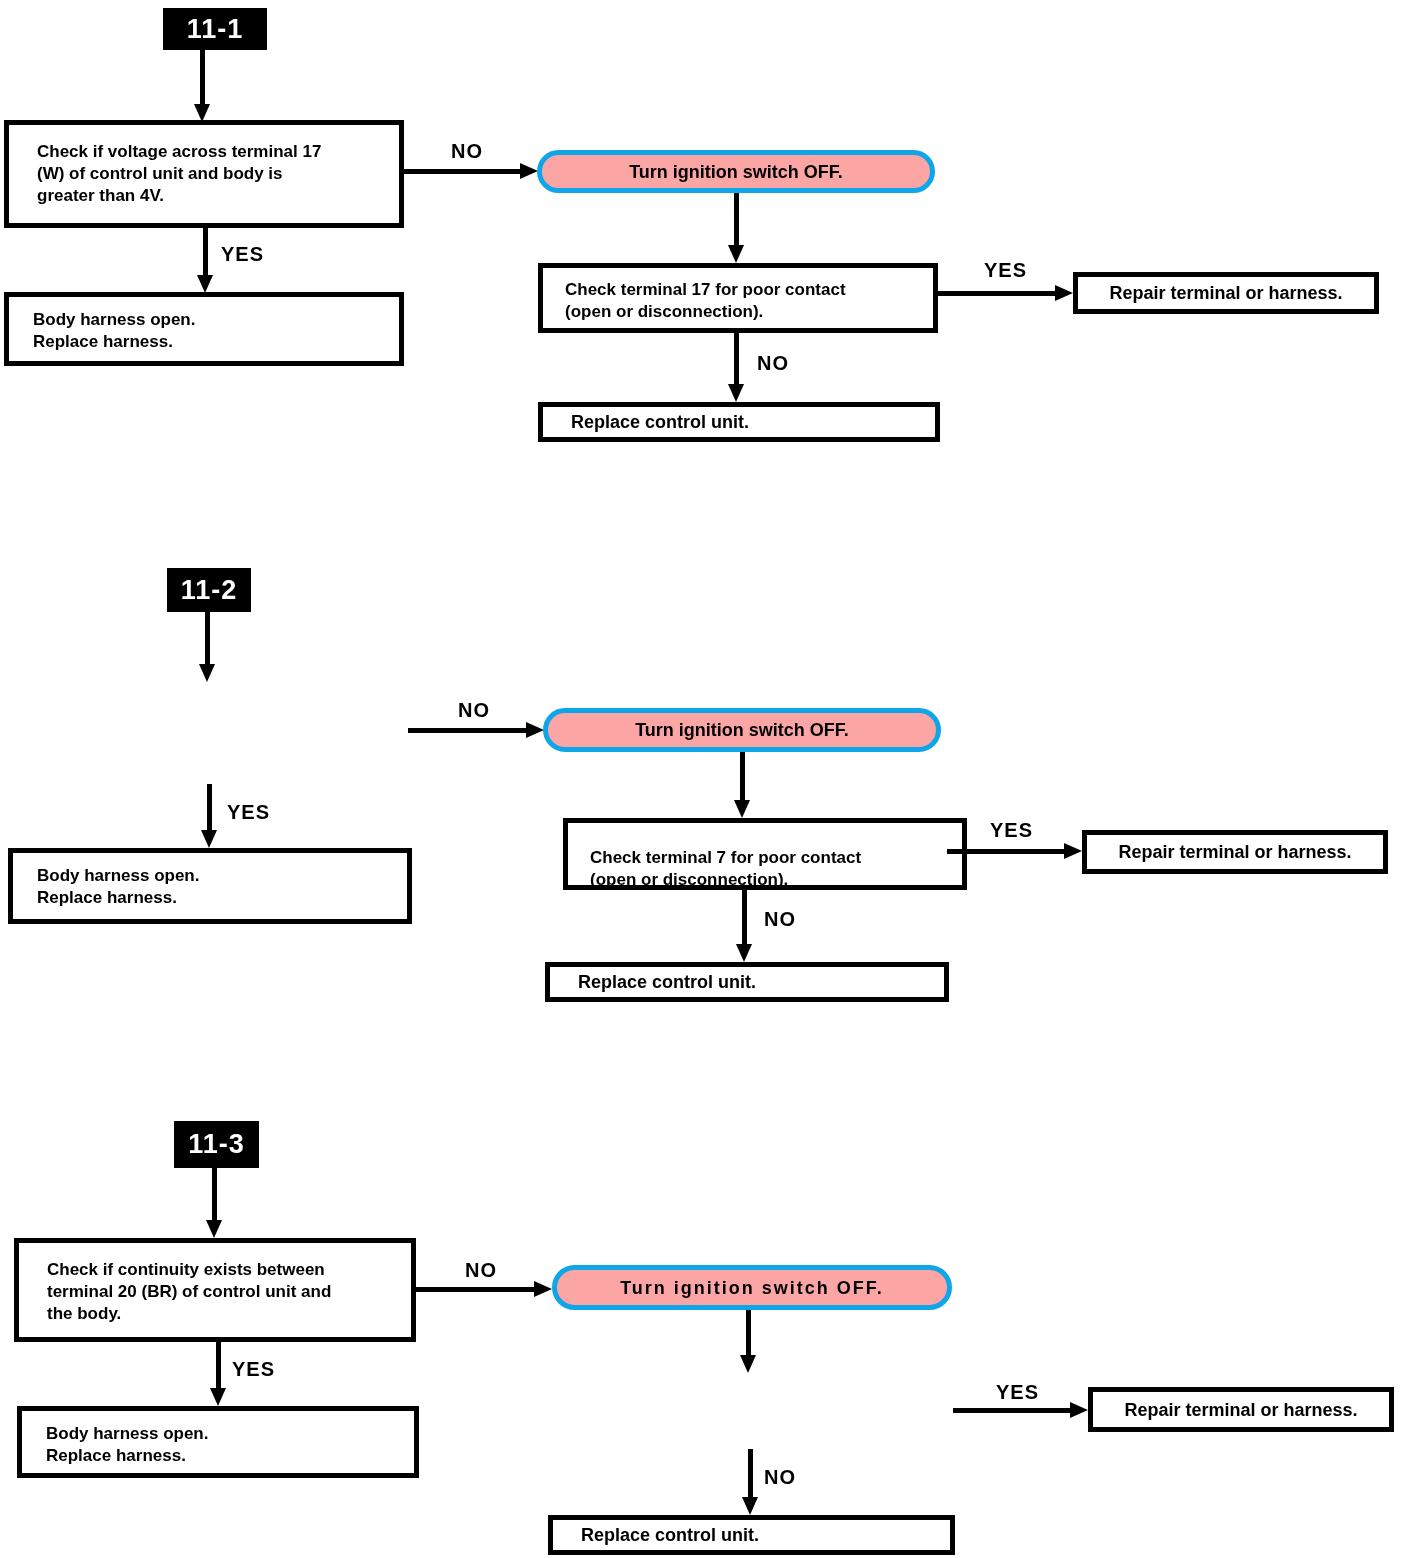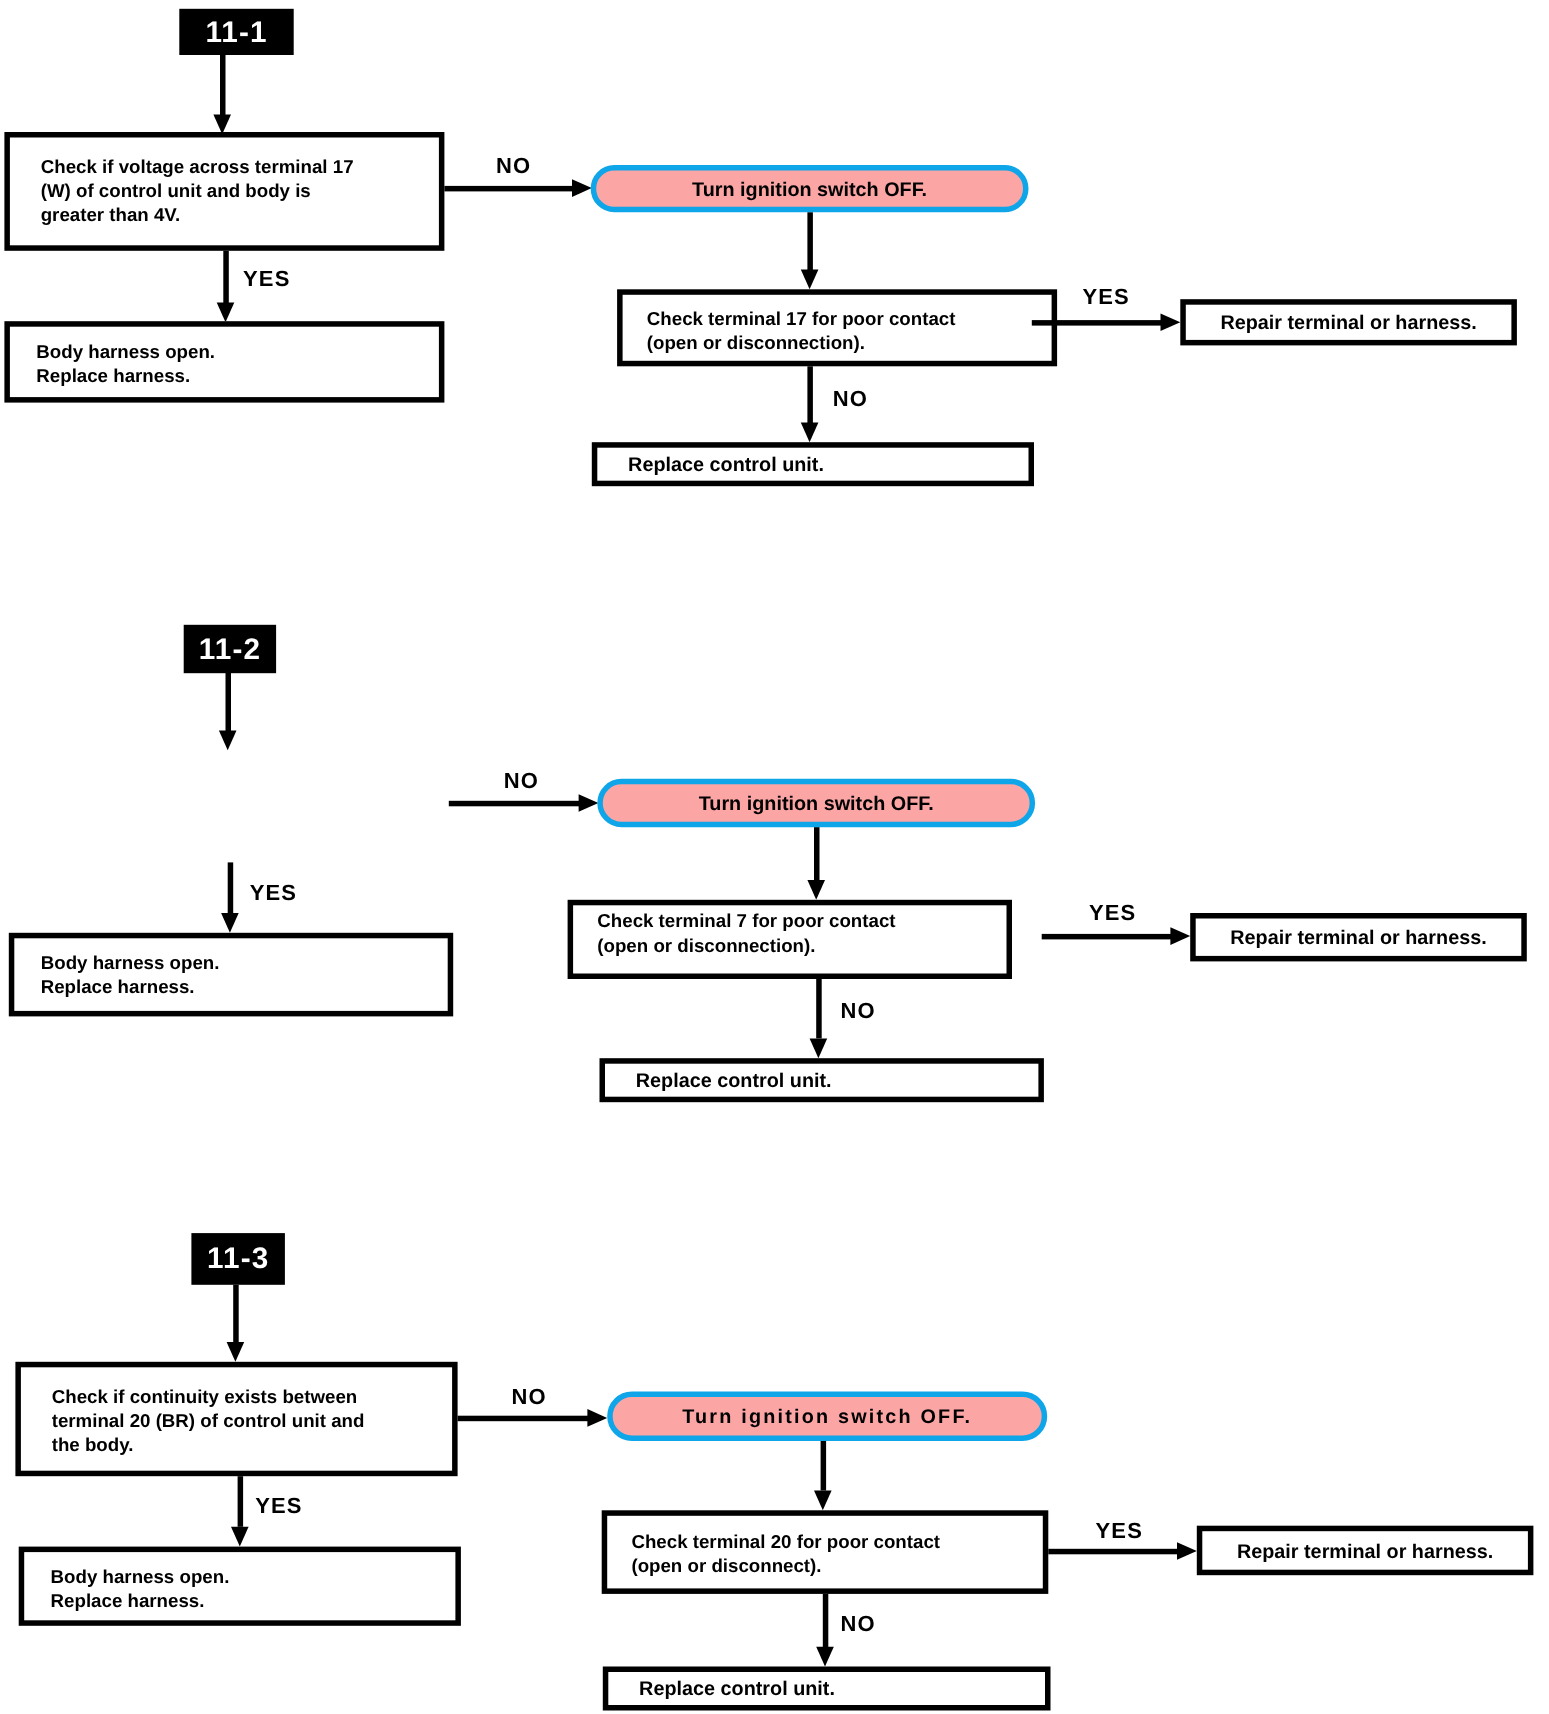--- a/index.html
+++ b/index.html
@@ -52,21 +52,21 @@
 
   <div class="abs lbl" style="left:451px; top:141px;">NO</div>
   <div class="abs hline" style="left:404px; top:169px; width:119px;"></div>
   <div class="abs arrr" style="left:520px; top:163px;"></div>
 
   <div class="abs pill" style="left:537px; top:150px; width:398px; height:43px; line-height:34px;">Turn ignition switch OFF.</div>
 
   <div class="abs vline" style="left:734px; top:193px; height:54px;"></div>
   <div class="abs arrd" style="left:728px; top:245px;"></div>
 
-  <div class="abs box" style="left:538px; top:263px; width:400px; height:70px; padding:11px 10px 0 22px;margin-left:23px;">Check terminal 17 for poor contact
+  <div class="abs box" style="left:538px; top:263px; width:400px; height:70px; padding:11px 10px 0 22px;">Check terminal 17 for poor contact
 (open or disconnection).</div>
 
   <div class="abs lbl" style="left:984px; top:260px;">YES</div>
   <div class="abs hline" style="left:938px; top:291px; width:119px;"></div>
   <div class="abs arrr" style="left:1055px; top:285px;"></div>
 
   <div class="abs box ctr" style="left:1073px; top:272px; width:306px; height:42px; font-size:18px;">Repair terminal or harness.</div>
 
   <div class="abs lbl" style="left:757px; top:353px;">NO</div>
   <div class="abs vline" style="left:734px; top:333px; height:53px;"></div>
@@ -89,21 +89,21 @@
 
   <div class="abs lbl" style="left:458px; top:700px;">NO</div>
   <div class="abs hline" style="left:408px; top:728px; width:120px;"></div>
   <div class="abs arrr" style="left:526px; top:722px;"></div>
 
   <div class="abs pill" style="left:543px; top:708px; width:398px; height:44px; line-height:35px;">Turn ignition switch OFF.</div>
 
   <div class="abs vline" style="left:740px; top:752px; height:48px;"></div>
   <div class="abs arrd" style="left:734px; top:800px;"></div>
 
-  <div class="abs box" style="left:516px; top:818px; width:404px; height:72px; padding:4px 10px 0 22px;">Check terminal 7 for poor contact
+  <div class="abs box" style="left:563px; top:818px; width:404px; height:72px; padding:24px 10px 0 22px;">Check terminal 7 for poor contact
 (open or disconnection).</div>
 
   <div class="abs lbl" style="left:990px; top:820px;">YES</div>
   <div class="abs hline" style="left:947px; top:849px; width:118px;"></div>
   <div class="abs arrr" style="left:1064px; top:843px;"></div>
 
   <div class="abs box ctr" style="left:1082px; top:830px; width:306px; height:44px; font-size:18px;">Repair terminal or harness.</div>
 
   <div class="abs lbl" style="left:764px; top:909px;">NO</div>
   <div class="abs vline" style="left:742px; top:890px; height:54px;"></div>
@@ -129,22 +129,20 @@
 
   <div class="abs lbl" style="left:465px; top:1260px;">NO</div>
   <div class="abs hline" style="left:416px; top:1287px; width:119px;"></div>
   <div class="abs arrr" style="left:534px; top:1281px;"></div>
 
   <div class="abs pill" style="left:552px; top:1265px; width:400px; height:45px; line-height:36px; letter-spacing:2px;">Turn ignition switch OFF.</div>
 
   <div class="abs vline" style="left:746px; top:1310px; height:45px;"></div>
   <div class="abs arrd" style="left:740px; top:1355px;"></div>
 
-  <div class="abs box" style="left:547px; top:1373px; width:406px; height:76px; padding:13px 10px 0 22px;">Check terminal 20 for poor contact
-(open or disconnect).</div>
 
   <div class="abs lbl" style="left:996px; top:1382px;">YES</div>
   <div class="abs hline" style="left:953px; top:1408px; width:118px;"></div>
   <div class="abs arrr" style="left:1070px; top:1402px;"></div>
 
   <div class="abs box ctr" style="left:1088px; top:1387px; width:306px; height:45px; font-size:18px;">Repair terminal or harness.</div>
 
   <div class="abs lbl" style="left:764px; top:1467px;">NO</div>
   <div class="abs vline" style="left:748px; top:1449px; height:50px;"></div>
   <div class="abs arrd" style="left:742px; top:1497px;"></div>

